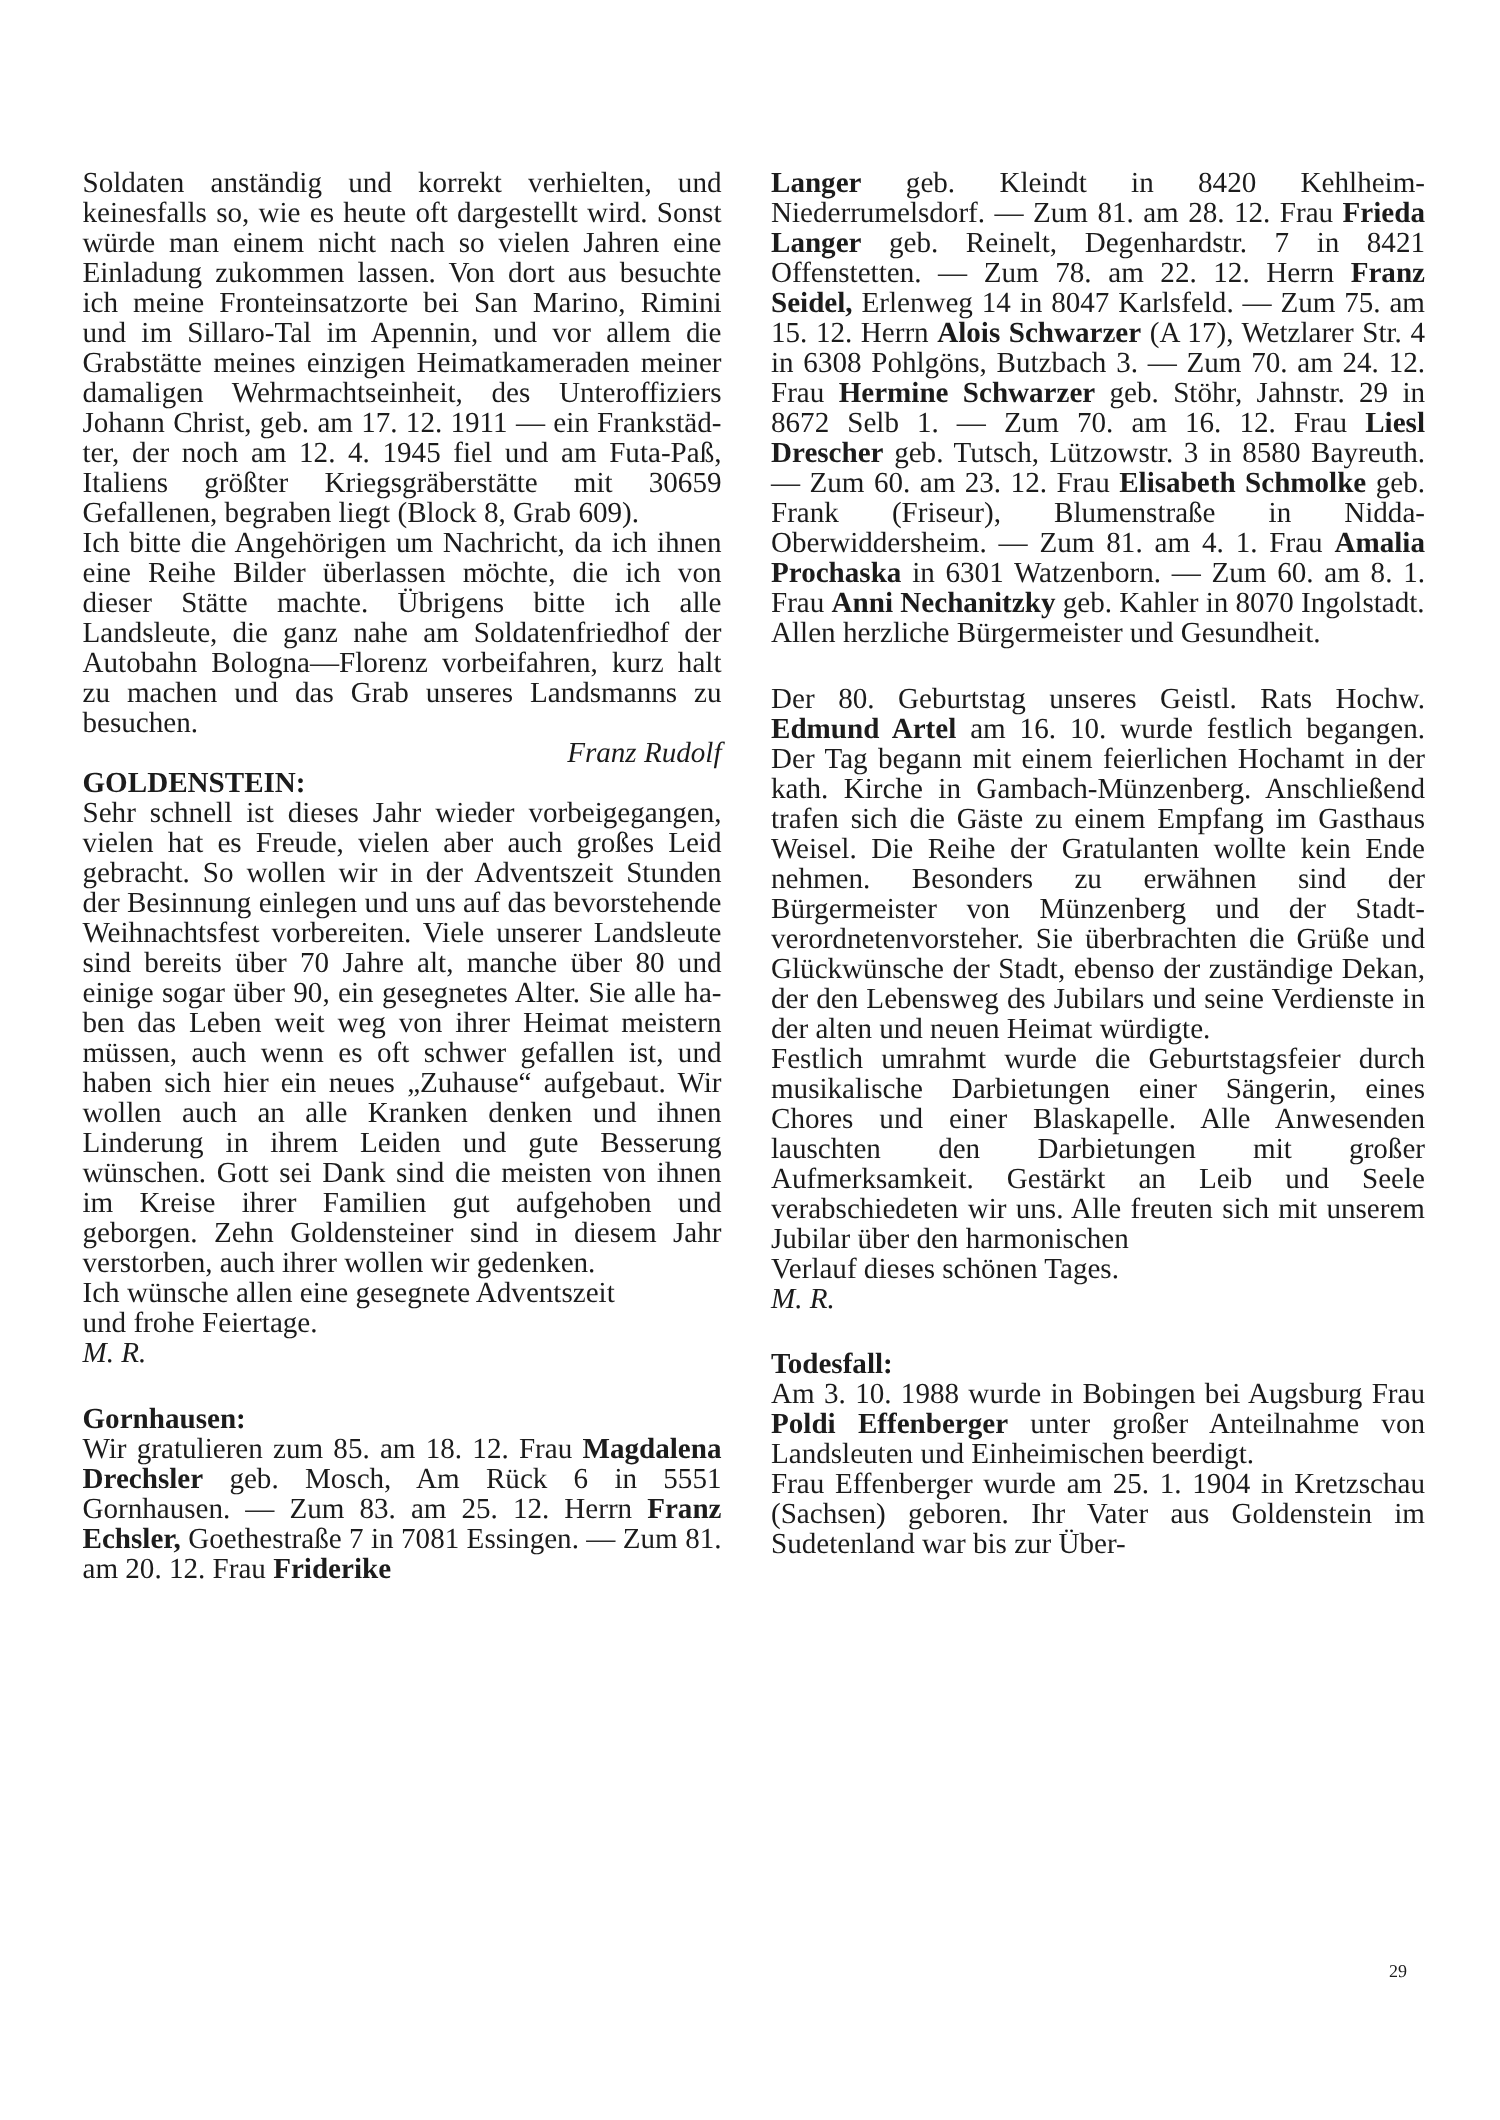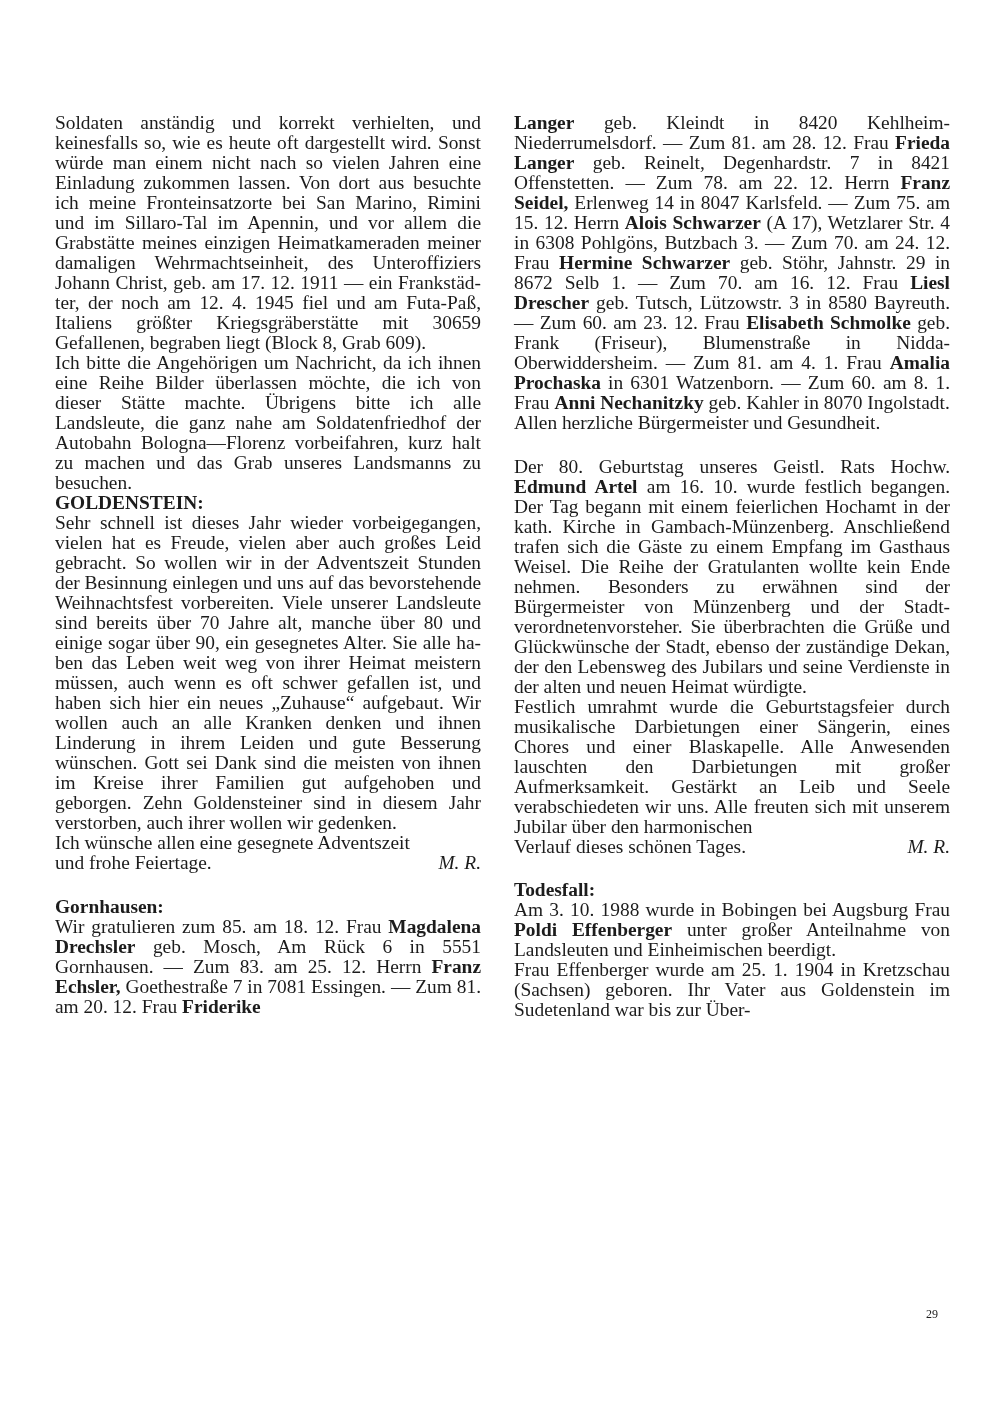--- a/index.html
+++ b/index.html
@@ -14,34 +14,35 @@
       font-size: 19.4px; line-height: 20px;
       text-align: justify; hyphens: manual;
     }
     .col-left { left: 55px; width: 426px; }
     .col-right { left: 514px; width: 436px; }
     .col p { margin: 0; }
     .signature { text-align: right; font-style: italic; }
     .heading { font-weight: bold; margin: 0; }
     .gap { height: 23.6px; }
     b { font-weight: bold; }
-    .lastline-flex { display: flex; justify-content: space-between; }
+    .lastline-flex { display: flex; justify-content: space-between; flex-direction: column; }
     .page-number {
       position: absolute; left: 926px; top: 1307px;
       font-size: 12px; font-family: "Liberation Serif", serif;
     }
   </style>
 </head>
 <body>
 
 <div class="page">
 
   <div class="col col-left">
     <p>Soldaten anständig und korrekt verhielten, und keinesfalls so, wie es heute oft dargestellt wird. Sonst würde man einem nicht nach so vielen Jahren eine Einladung zukommen lassen. Von dort aus besuchte ich meine Fronteinsatzorte bei San Marino, Rimini und im Sillaro-Tal im Apennin, und vor allem die Grabstätte meines einzigen Heimatkameraden meiner damaligen Wehrmachtseinheit, des Unteroffiziers Johann Christ, geb. am 17. 12. 1911 — ein Frankstäd­ter, der noch am 12. 4. 1945 fiel und am Futa-Paß, Italiens größter Kriegsgräberstätte mit 30659 Gefallenen, begraben liegt (Block 8, Grab 609).</p>
     <p>Ich bitte die Angehörigen um Nachricht, da ich ihnen eine Reihe Bilder überlassen möchte, die ich von dieser Stätte machte. Übrigens bitte ich alle Landsleute, die ganz nahe am Solda­tenfriedhof der Autobahn Bologna—Florenz vorbeifahren, kurz halt zu machen und das Grab unseres Landsmanns zu besuchen.</p>
+    <p class="signature">Franz Rudolf</p>
 
     <p class="heading">GOLDENSTEIN:</p>
     <p>Sehr schnell ist dieses Jahr wieder vorbeige­gangen, vielen hat es Freude, vielen aber auch großes Leid gebracht. So wollen wir in der Ad­ventszeit Stunden der Besinnung einlegen und uns auf das bevorstehende Weihnachtsfest vor­bereiten. Viele unserer Landsleute sind bereits über 70 Jahre alt, manche über 80 und einige sogar über 90, ein gesegnetes Alter. Sie alle ha­ben das Leben weit weg von ihrer Heimat mei­stern müssen, auch wenn es oft schwer gefallen ist, und haben sich hier ein neues „Zuhause“ aufgebaut. Wir wollen auch an alle Kranken denken und ihnen Linderung in ihrem Leiden und gute Besserung wünschen. Gott sei Dank sind die meisten von ihnen im Kreise ihrer Fa­milien gut aufgehoben und geborgen. Zehn Goldensteiner sind in diesem Jahr verstorben, auch ihrer wollen wir gedenken.</p>
     <p>Ich wünsche allen eine gesegnete Adventszeit</p>
     <div class="lastline-flex">
       <span>und frohe Feiertage.</span>
       <span style="font-style:italic">M. R.</span>
     </div>
 
     <div class="gap"></div>

